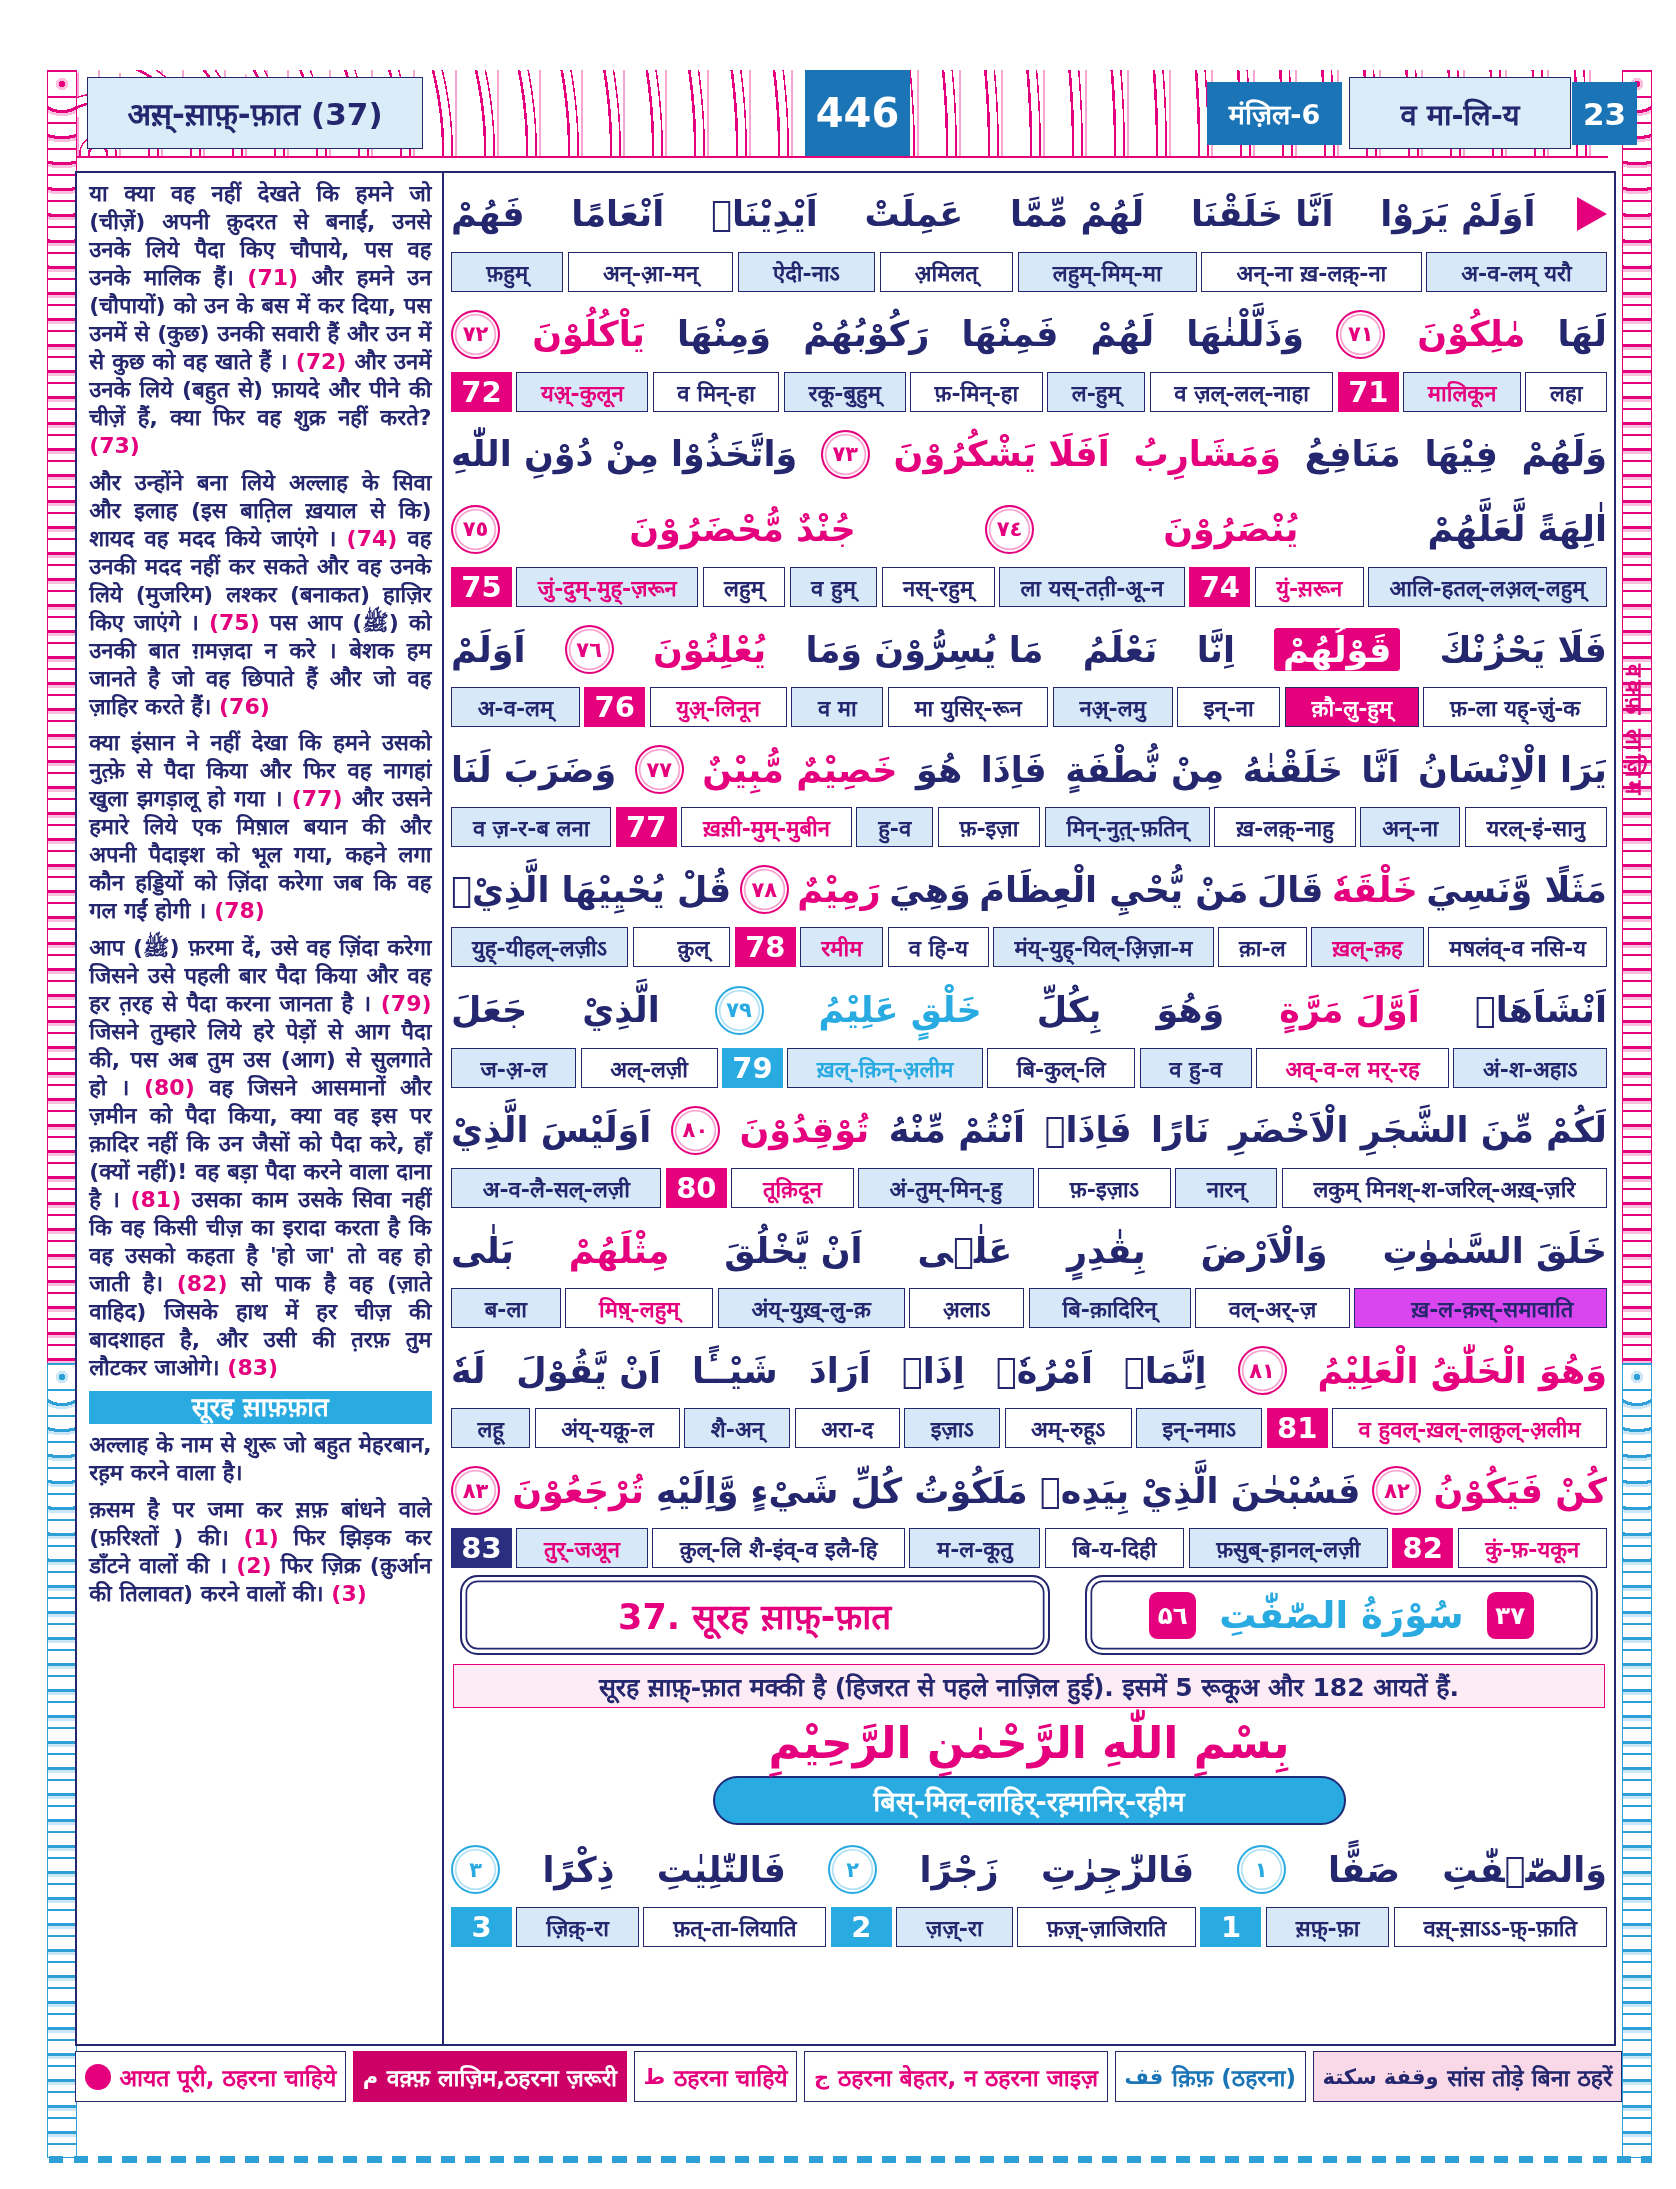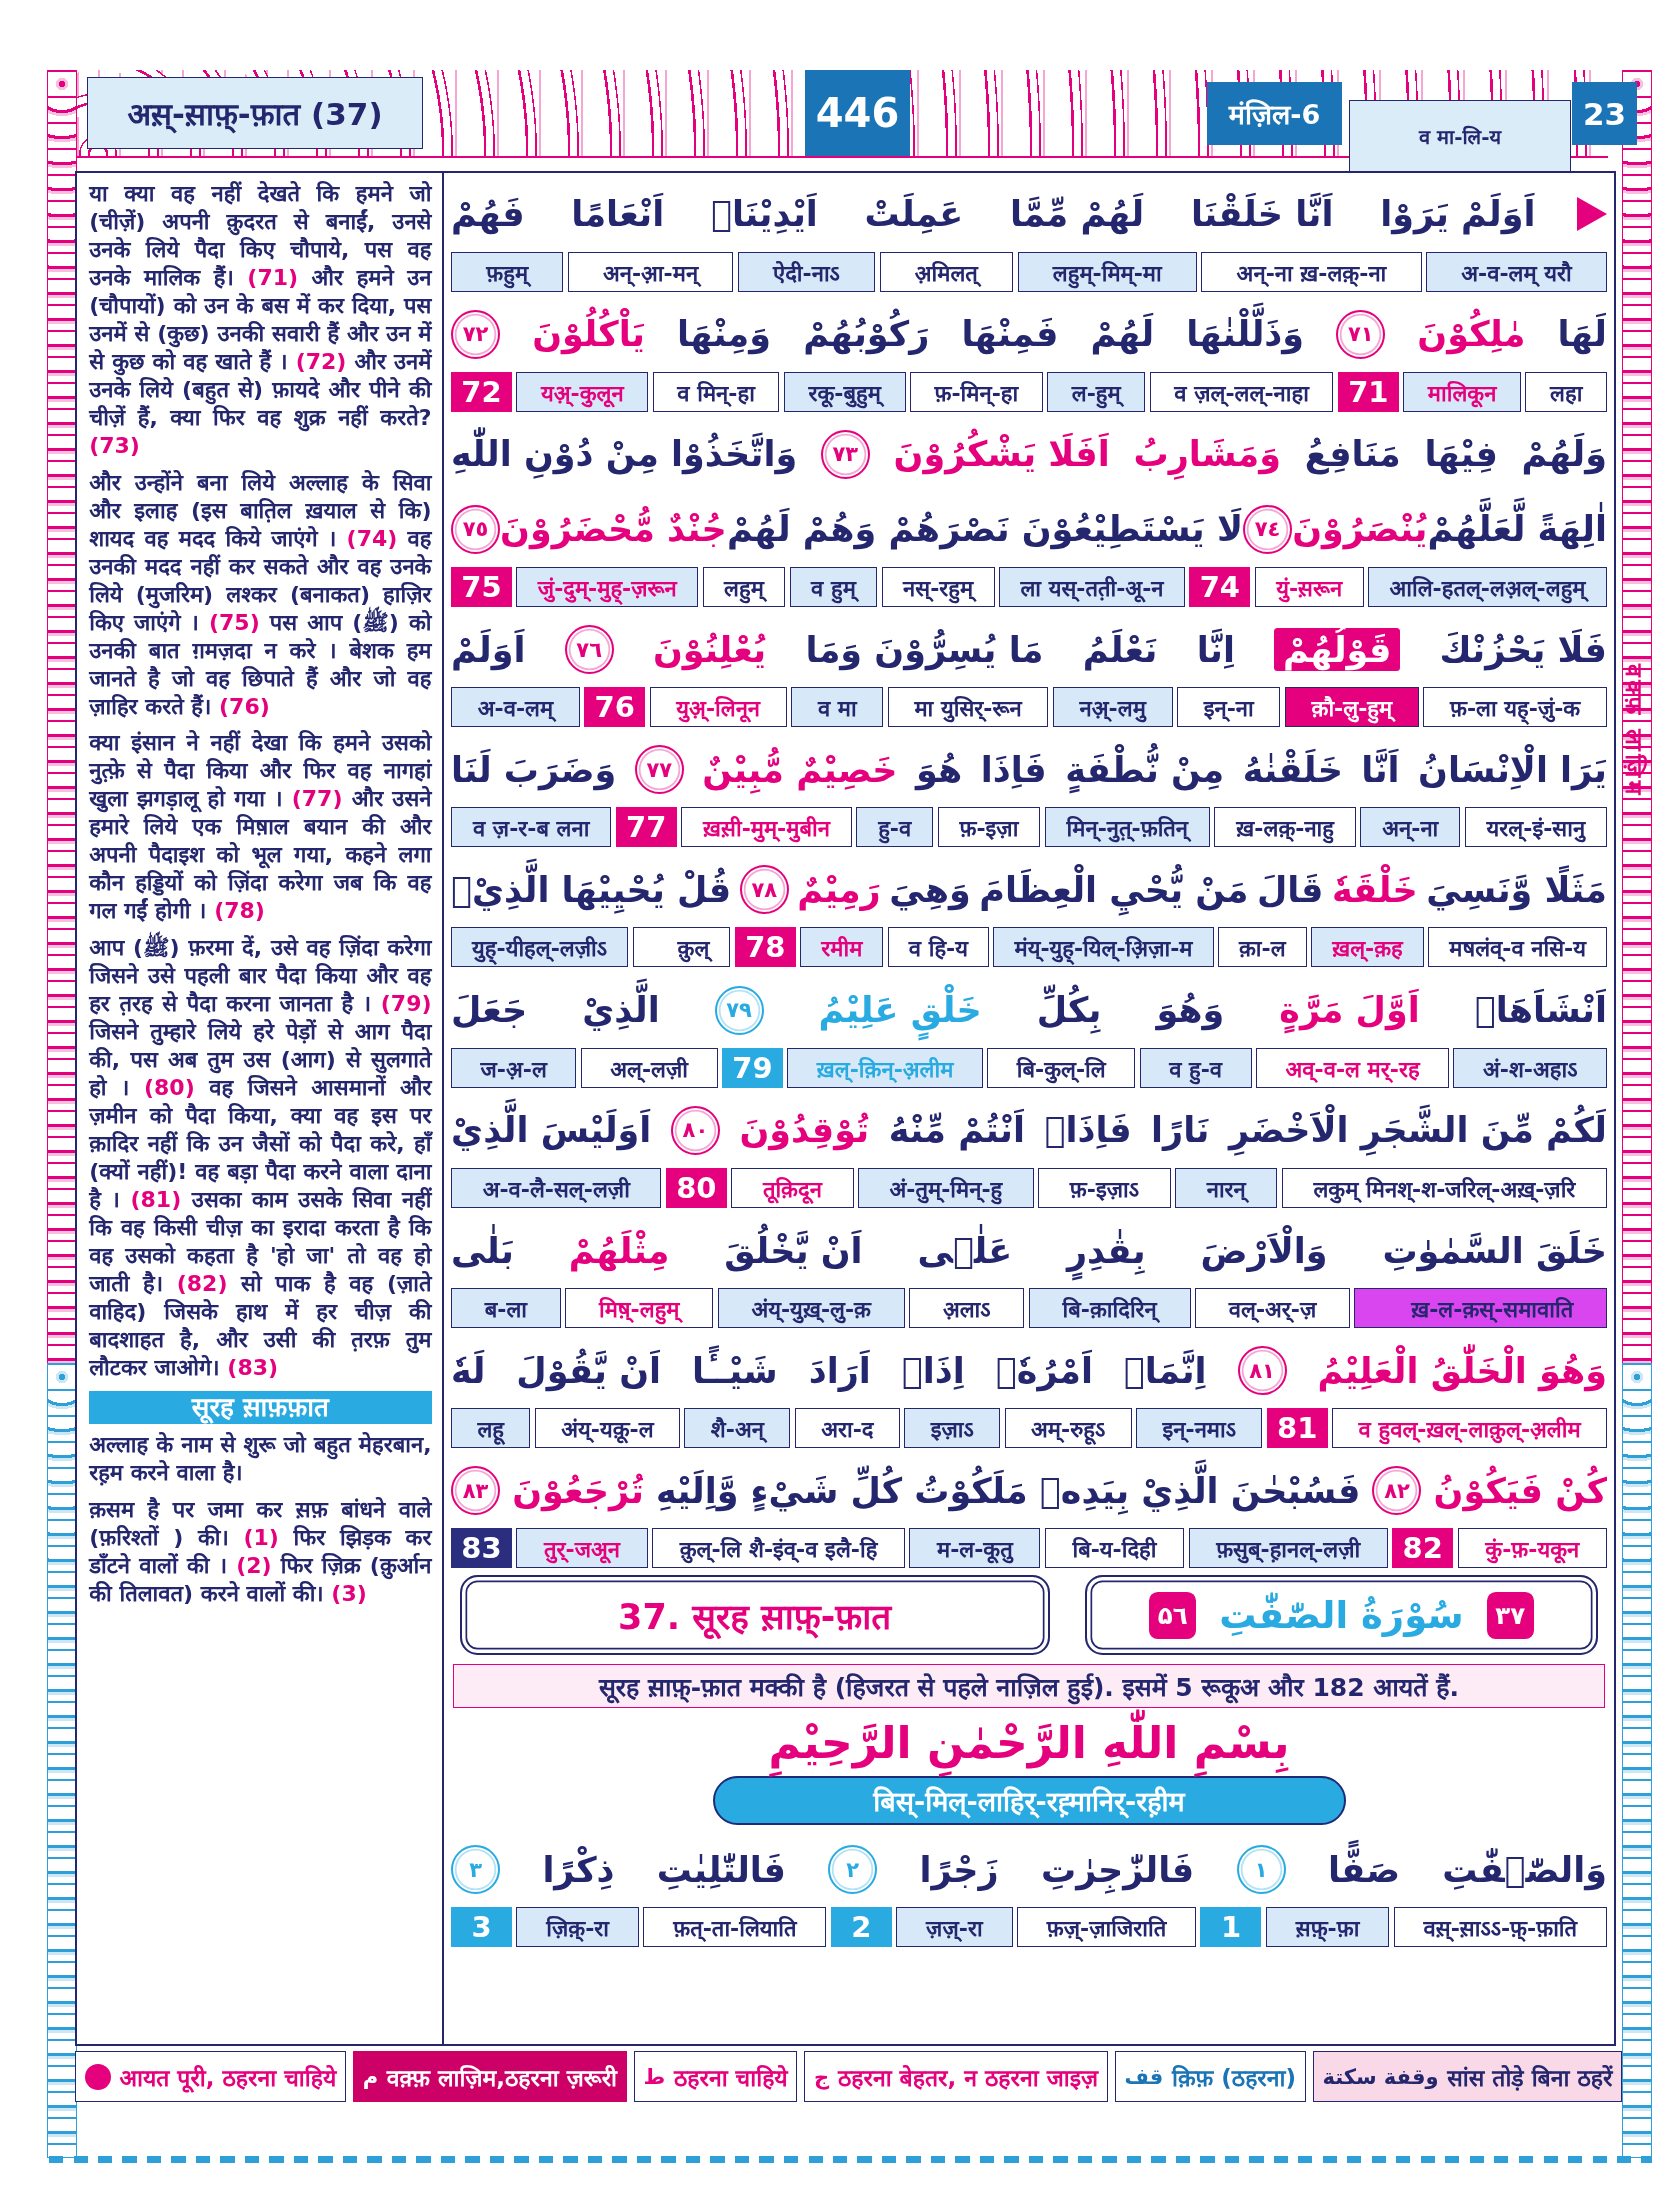--- a/index.html
+++ b/index.html
@@ -91,21 +91,21 @@
   <div class="lace-h"></div>
   <div class="lace-v lace-pink" style="left:47px;top:70px;height:1293px;"></div>
   <div class="lace-v lace-blue" style="left:47px;top:1363px;height:795px;"></div>
   <div class="lace-v lace-pink" style="right:24.5px;top:70px;height:1293px;"></div>
   <div class="lace-v lace-blue" style="right:24.5px;top:1363px;height:795px;"></div>
   <div class="bottom-line"></div>
 
   <div class="hdr-box hdr-light" style="left:87px;top:77px;width:334px;height:70px;font-size:31px;">अस़्-स़ाफ़्-फ़ात (37)</div>
   <div class="hdr-box hdr-dark" style="left:805px;top:70px;width:103px;height:84px;font-size:40px;">446</div>
   <div class="hdr-box hdr-dark" style="left:1207px;top:82px;width:133px;height:61px;font-size:27px;">मंज़िल-6</div>
-  <div class="hdr-box hdr-light" style="left:1349px;top:77px;width:220px;height:70px;font-size:20px;margin-top:23px;">व मा-लि-य</div>
+  <div class="hdr-box hdr-light" style="left:1349px;top:77px;width:220px;height:70px;font-size:29px;">व मा-लि-य</div>
   <div class="hdr-box hdr-dark" style="left:1572px;top:82px;width:63px;height:61px;font-size:31px;">23</div>
 
   <div class="sidelabel">वक़्फ़ लाज़िम</div>
 
   <div class="frame">
     <div class="leftcol" id="leftcol">
         <p><span>या क्या वह नहीं देखते कि हमने जो (चीज़ें) अपनी क़ुदरत से बनाईं, उनसे उनके लिये पैदा किए चौपाये, पस वह उनके मालिक हैं। </span><span class="vn">(71)</span><span> और हमने उन (चौपायों) को उन के बस में कर दिया, पस उनमें से (कुछ) उनकी सवारी हैं और उन में से कुछ को वह खाते हैं । </span><span class="vn">(72)</span><span> और उनमें उनके लिये (बहुत से) फ़ायदे और पीने की चीज़ें हैं, क्या फिर वह शुक्र नहीं करते? </span><span class="vn">(73)</span><span></span></p>
         <p><span>और उन्होंने बना लिये अल्लाह के सिवा और इलाह (इस बात़िल ख़याल से कि) शायद वह मदद किये जाएंगे । </span><span class="vn">(74)</span><span> वह उनकी मदद नहीं कर सकते और वह उनके लिये (मुजरिम) लश्कर (बनाकत) हाज़िर किए जाएंगे । </span><span class="vn">(75)</span><span> पस आप (ﷺ) को उनकी बात ग़मज़दा न करे । बेशक हम जानते है जो वह छिपाते हैं और जो वह ज़ाहिर करते हैं। </span><span class="vn">(76)</span><span></span></p>
         <p><span>क्या इंसान ने नहीं देखा कि हमने उसको नुत़्फ़े से पैदा किया और फिर वह नागहां खुला झगड़ालू हो गया । </span><span class="vn">(77)</span><span> और उसने हमारे लिये एक मिष़ाल बयान की और अपनी पैदाइश को भूल गया, कहने लगा कौन हड्डियों को ज़िंदा करेगा जब कि वह गल गईं होगी । </span><span class="vn">(78)</span><span></span></p>
         <p><span>आप (ﷺ) फ़रमा दें, उसे वह ज़िंदा करेगा जिसने उसे पहली बार पैदा किया और वह हर त़रह से पैदा करना जानता है । </span><span class="vn">(79)</span><span> जिसने तुम्हारे लिये हरे पेड़ों से आग पैदा की, पस अब तुम उस (आग) से सुलगाते हो । </span><span class="vn">(80)</span><span> वह जिसने आसमानों और ज़मीन को पैदा किया, क्या वह इस पर क़ादिर नहीं कि उन जैसों को पैदा करे, हाँ (क्यों नहीं)! वह बड़ा पैदा करने वाला दाना है । </span><span class="vn">(81)</span><span> उसका काम उसके सिवा नहीं कि वह किसी चीज़ का इरादा करता है कि वह उसको कहता है 'हो जा' तो वह हो जाती है। </span><span class="vn">(82)</span><span> सो पाक है वह (ज़ाते वाहिद) जिसके हाथ में हर चीज़ की बादशाहत है, और उसी की त़रफ़ तुम लौटकर जाओगे। </span><span class="vn">(83)</span><span></span></p>
@@ -171,21 +171,20 @@
               <span class="c-pink">اَفَلَا يَشْكُرُوْنَ</span>
               <span class="vnum vnum-pink">٧٣</span>
               <span class="c-navy">وَاتَّخَذُوْا مِنْ دُوْنِ اللّٰهِ</span>
             </div>
           </div>
           <div class="unit">
             <div class="arline">
               <span class="c-navy">اٰلِهَةً لَّعَلَّهُمْ</span>
               <span class="c-pink">يُنْصَرُوْنَ</span>
               <span class="vnum vnum-pink">٧٤</span>
-              <span class="c-navy">لَا يَسْتَطِيْعُوْنَ نَصْرَهُمْ وَهُمْ لَهُمْ</span>
               <span class="c-pink">جُنْدٌ مُّحْضَرُوْنَ</span>
               <span class="vnum vnum-pink">٧٥</span>
             </div>
             <div class="trow">
               <div class="tcell tbadge" style="background: rgb(229, 0, 125);">75</div>
               <div class="tcell" style="background: rgb(215, 233, 248); color: rgb(229, 0, 125);">जुं-दुम्-मुह्-ज़रून</div>
               <div class="tcell" style="background: rgb(255, 255, 255);">लहुम्</div>
               <div class="tcell" style="background: rgb(215, 233, 248);">व हुम्</div>
               <div class="tcell" style="background: rgb(255, 255, 255);">नस्-रहुम्</div>
               <div class="tcell" style="background: rgb(215, 233, 248);">ला यस्-तत़ी-अू-न</div>

